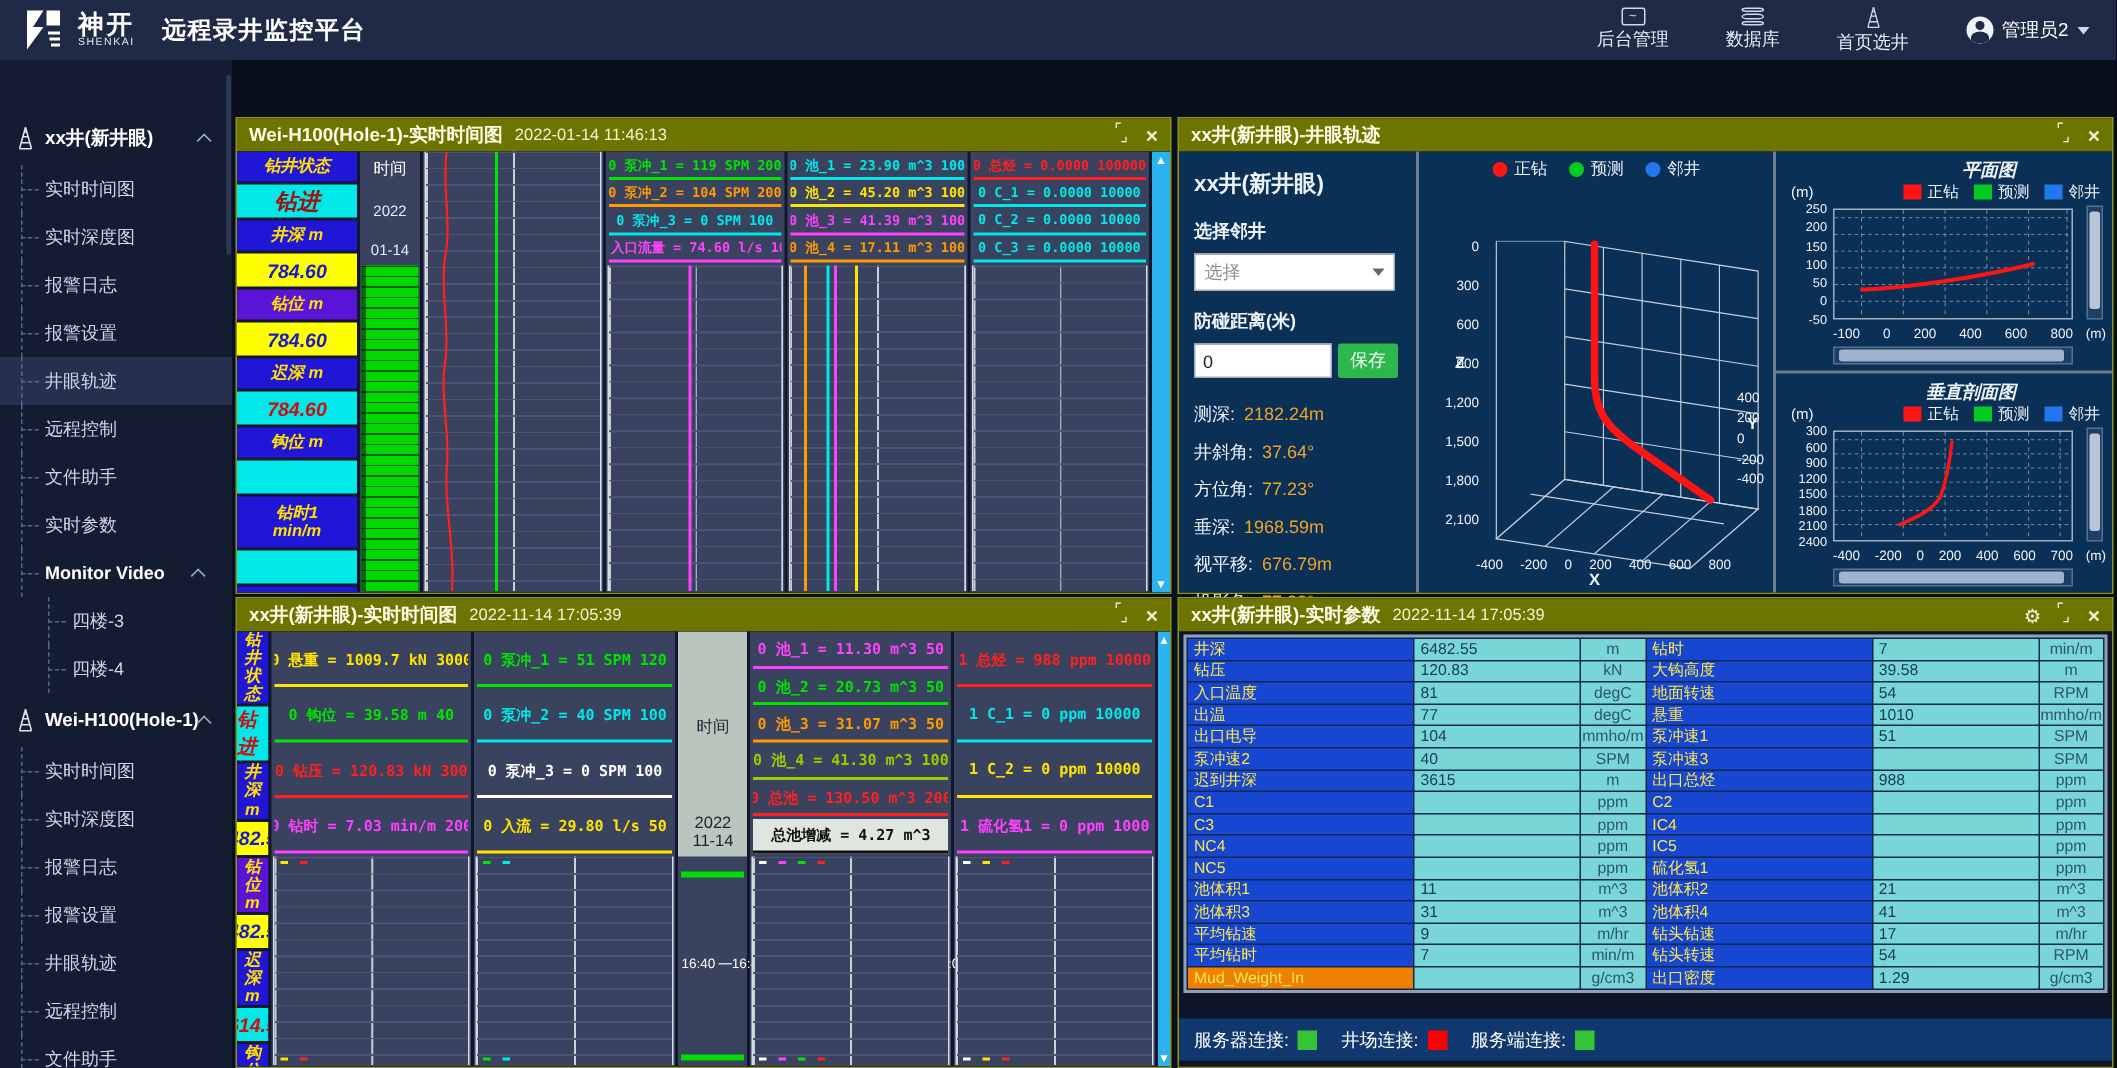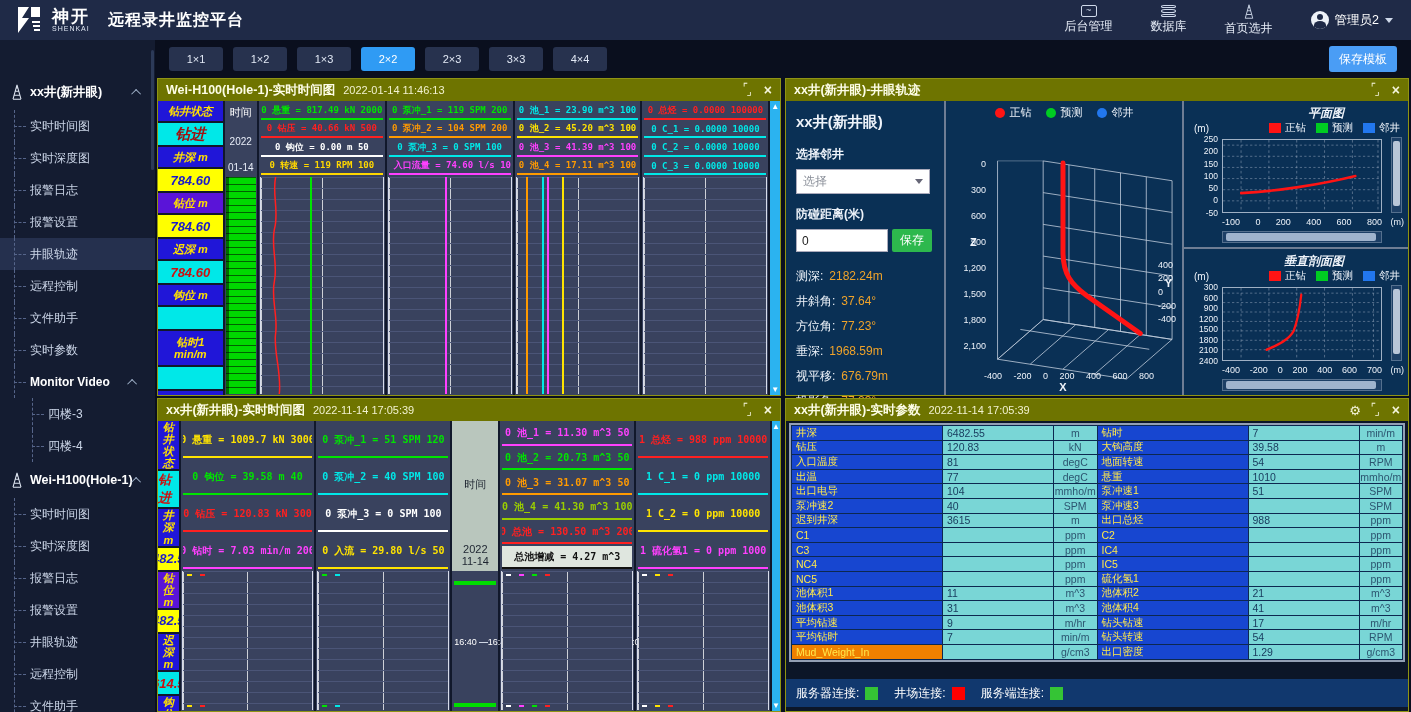--- a/index.html
+++ b/index.html
@@ -317,39 +317,20 @@
       </div>
 
       <div class="s-row item">
 
         <span class="s-label">文件助手</span>
       </div>
     </div>
 
   <div class="main">
 
-    <div class="toolbar">
-      <span style="display:flex;gap:10px;">
-
-          <button class="gbtn">1×1</button>
-
-          <button class="gbtn">1×2</button>
-
-          <button class="gbtn">1×3</button>
-
-          <button class="gbtn active">2×2</button>
-
-          <button class="gbtn">2×3</button>
-
-          <button class="gbtn">3×3</button>
-
-          <button class="gbtn">4×4</button>
-        </span>
-      <button class="save-tpl">保存模板</button>
-    </div>
 
     <div class="panel pA">
       <div class="ptitle">
         <span class="pt-name">Wei-H100(Hole-1)-实时时间图</span>
         <span class="pt-date">2022-01-14 11:46:13</span>
         <span class="pt-icons">
           <span class="ic-exp">
               <span class="tl">⌜</span>
               <span class="br">⌟</span>
             </span>
@@ -384,29 +365,20 @@
         <div class="time-col">
           <div class="tc-head" style="height:76px;">
             <span>时间</span>
             <span class="yr">2022</span>
             <span class="yr">01-14</span>
           </div>
           <div class="green-track"></div>
         </div>
         <div class="cols">
           <div class="ccol">
-            <div class="chead">
-              <span class="curve-label" style="color: rgb(0, 228, 0);">0 悬重 = 817.49 kN 2000</span>
-
-              <span class="curve-label" style="color: rgb(255, 32, 32);">0 钻压 = 40.66 kN 500</span>
-
-              <span class="curve-label" style="color: rgb(255, 255, 255);">0 钩位 = 0.00 m 50</span>
-
-              <span class="curve-label" style="color: rgb(255, 215, 0);">0 转速 = 119 RPM 100</span>
-            </div>
             <div class="cplot">
               <svg class="wiggle" viewBox="0 0 100 100" preserveAspectRatio="none">
                   <path stroke="#ff2020" stroke-width="1.5" fill="none" vector-effect="non-scaling-stroke" d="M12 0 C9 8 15 16 11 24 C8 32 14 40 11 48 C8 56 14 64 12 72 C10 80 17 90 15 100"></path>
                 </svg>
               <span><i class="vline" style="left: 40%; color: rgb(0, 228, 0);"></i></span>
             </div>
           </div>
           <div class="ccol">
             <div class="chead">
               <span class="curve-label" style="color: rgb(0, 228, 0);">0 泵冲_1 = 119 SPM 200</span>

